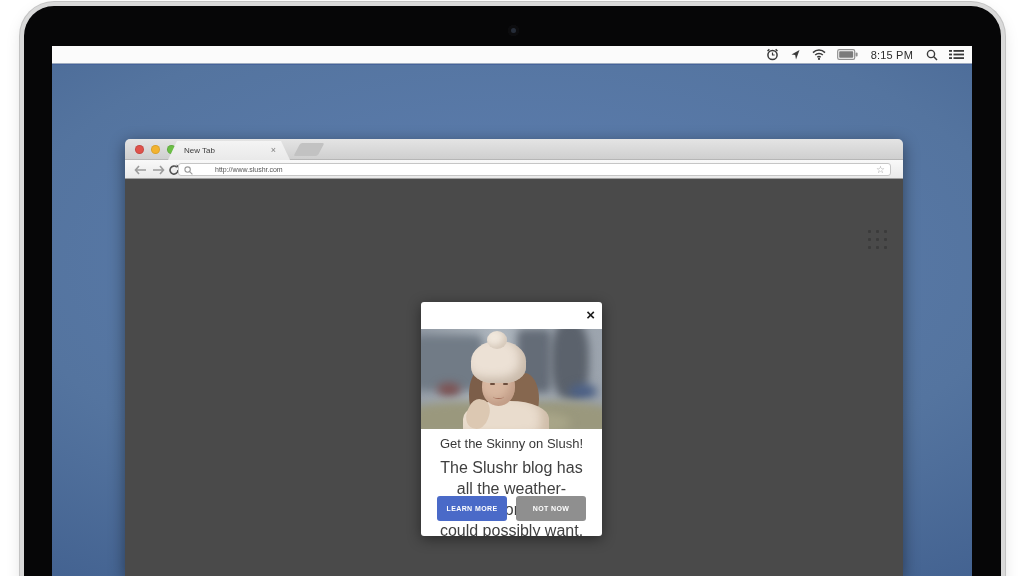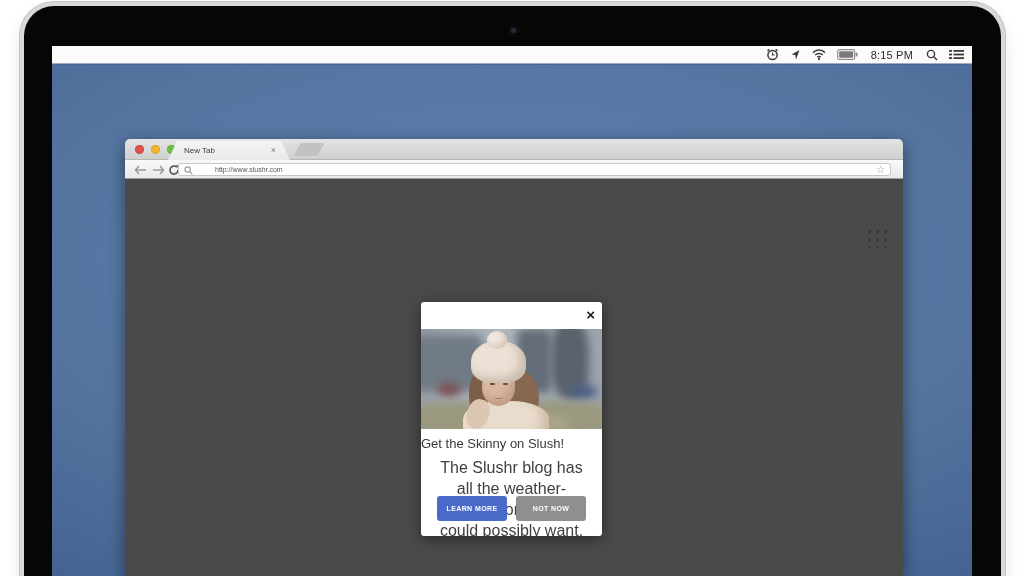--- a/index.html
+++ b/index.html
@@ -93,21 +93,21 @@
     border-radius:46% 46% 50% 50%; box-shadow:inset -4px -6px 8px rgba(150,105,85,.35); }
   .p-smile{ position:absolute; left:72px; top:65px; width:11px; height:5px; border-bottom:1.5px solid #a4705c;
     border-radius:50%; }
   .p-eyeL { position:absolute; left:69px; top:54px; width:5px; height:2px; background:#6d4f3e; border-radius:2px; }
   .p-eyeR { position:absolute; left:82px; top:54px; width:5px; height:2px; background:#6d4f3e; border-radius:2px; }
   .p-scarf{ position:absolute; left:42px; top:72px; width:86px; height:40px; background:#e9dccd;
     border-radius:45% 45% 20% 20%; box-shadow:inset -8px -6px 10px rgba(175,150,125,.45); }
   .p-mitt { position:absolute; left:46px; top:70px; width:22px; height:30px; background:#dcc8b2;
     border-radius:45%; transform:rotate(18deg); }
 
-  .modal-heading { position:absolute; left:0; top:134px; width:100%; text-align:left;
+  .modal-heading { position:absolute; left:0; top:134px; width:100%; text-align:center;
     font-size:13px; color:#383838; }
   .modal-body { position:absolute; left:14px; top:155px; width:153px; text-align:center;
     font-size:16px; line-height:1.32; color:#3f3f3f; }
   .modal-btns { position:absolute; left:16px; top:194px; width:149px; display:flex; gap:9px; }
   .btn { width:71px; height:25px; border:none; border-radius:3px; color:#fff; font-weight:bold;
     font-size:7px; letter-spacing:.4px; font-family:"Liberation Sans", sans-serif; cursor:default; }
   .btn.primary { background:#4a6ac8; }
   .btn.secondary { background:#8f8f8f; }
 </style>
 </head>

